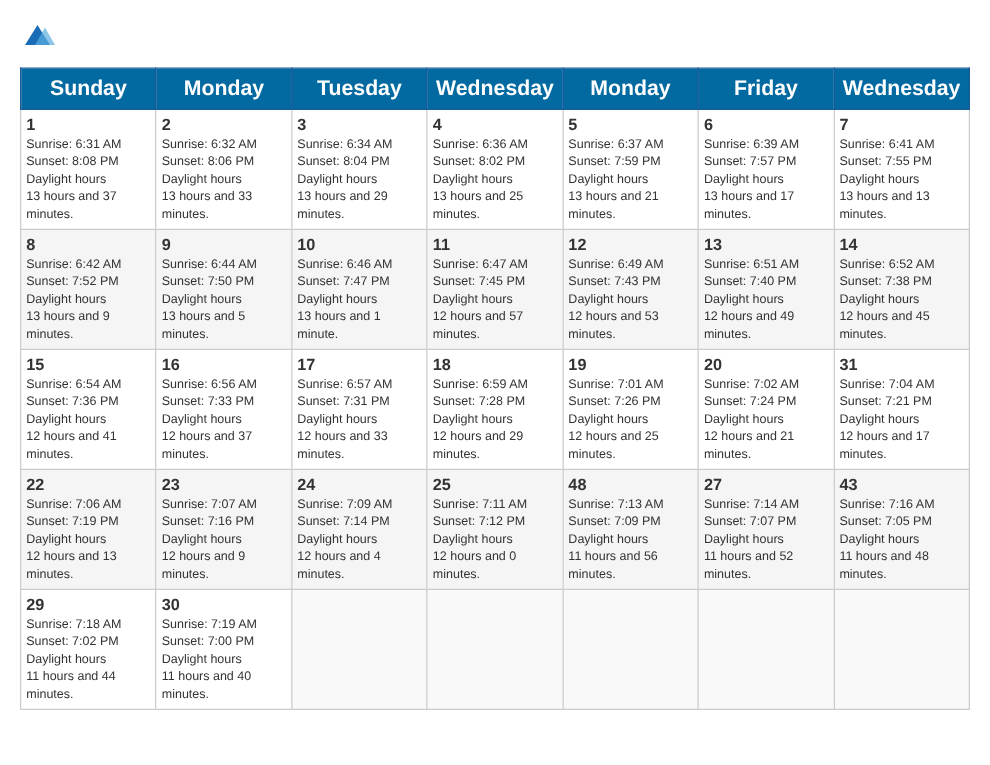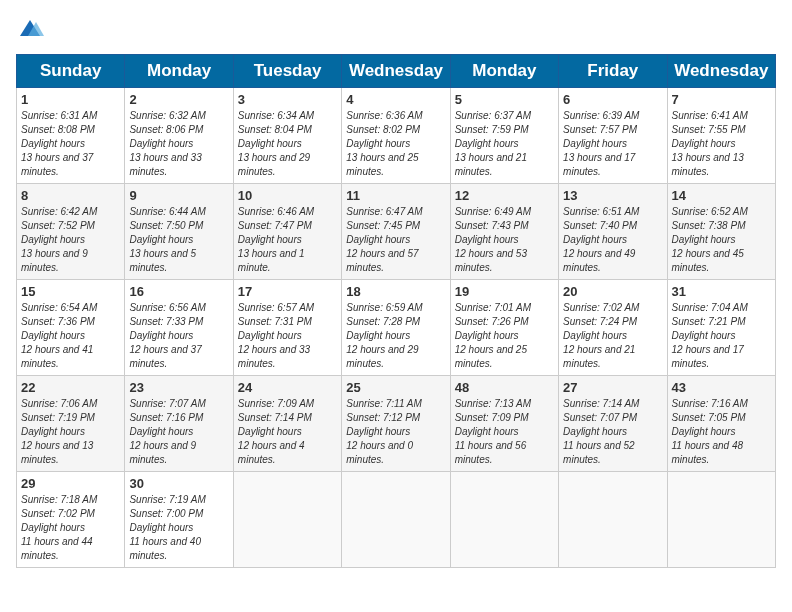--- a/index.html
+++ b/index.html
@@ -76,21 +76,20 @@
     .day-number {
       font-size: 13px;
       font-weight: bold;
       display: block;
       margin-bottom: 2px;
     }
     .day-info {
       font-size: 10px;
       line-height: 1.4;
       color: #333;
-      font-style: italic;
     }
     td.empty {
       background: #f9f9f9;
     }
   </style>
 </head>
 <body>
 
 <div class="header-area">
   <div class="logo">

